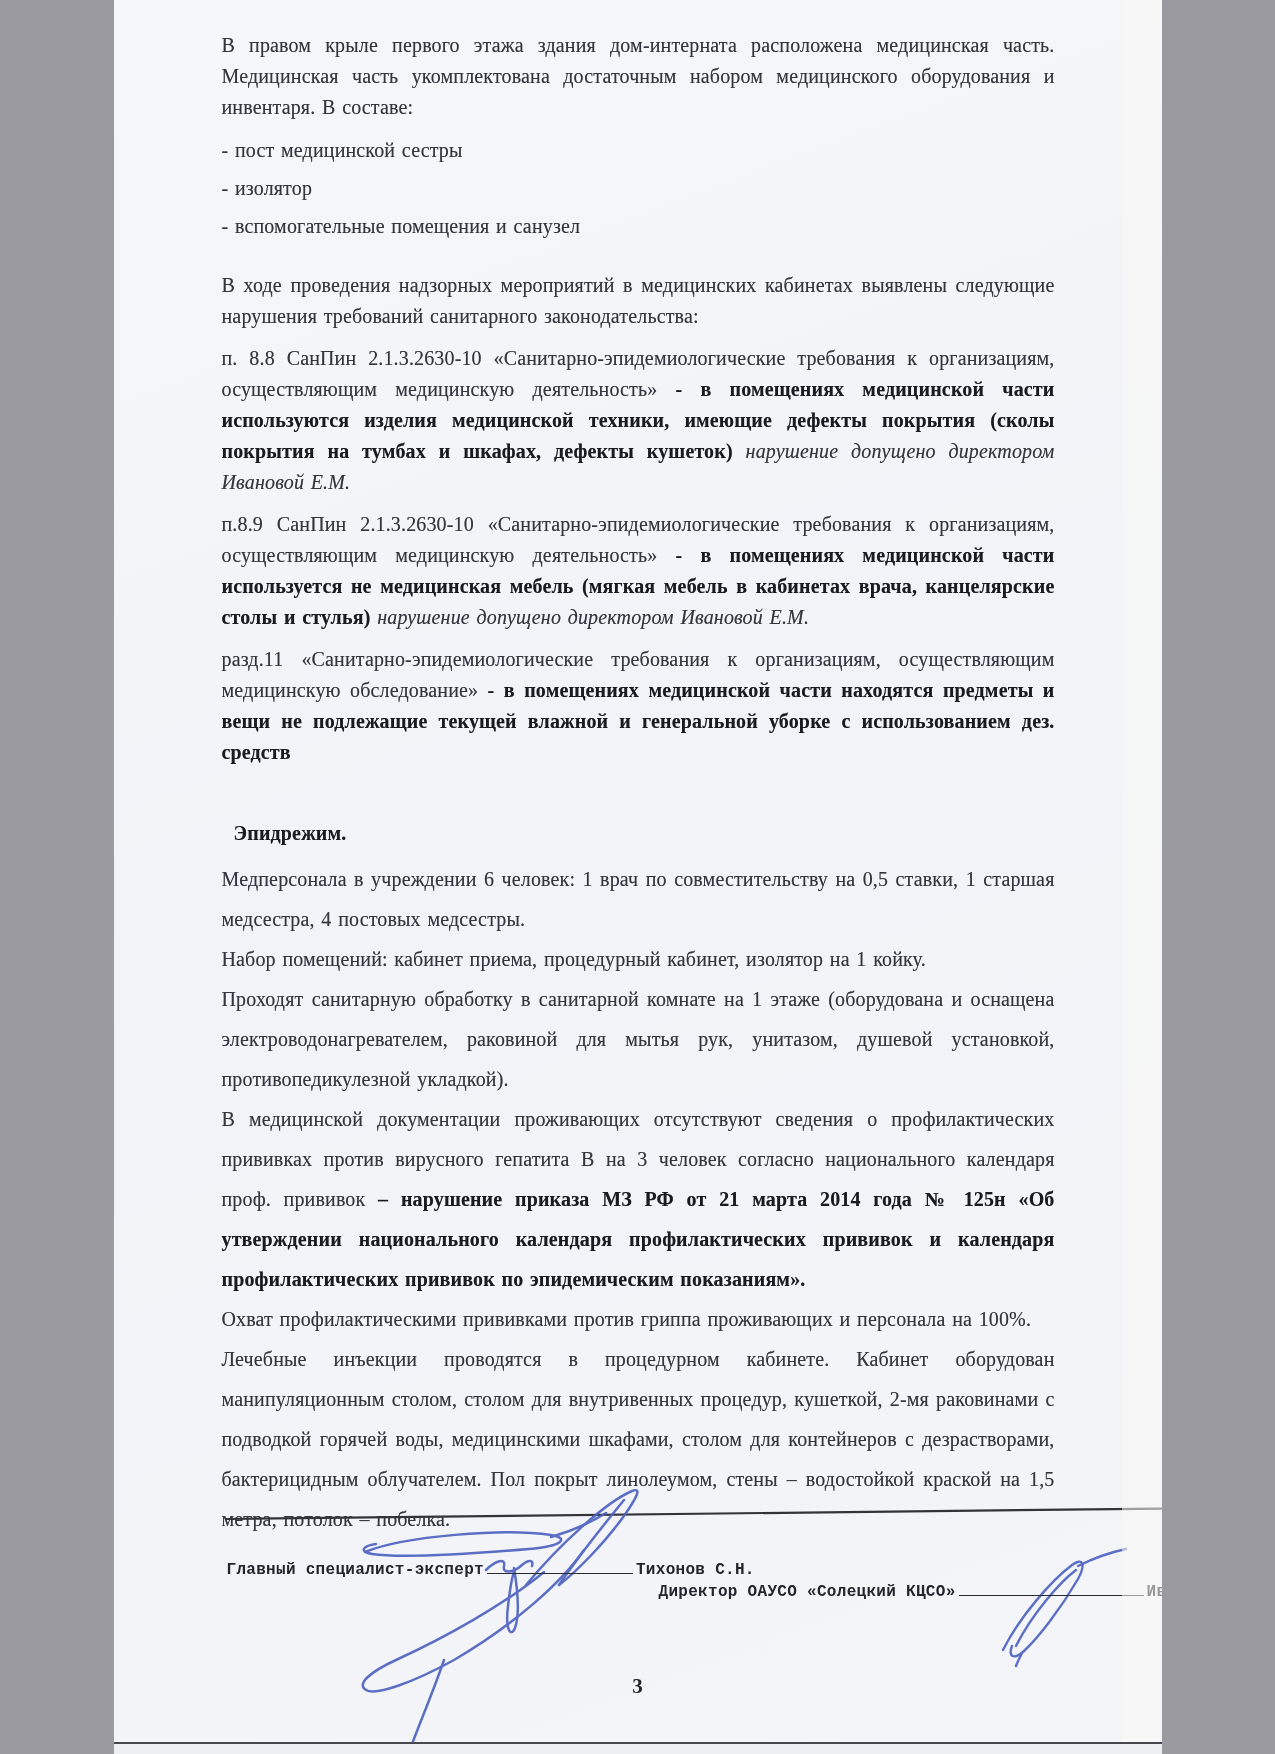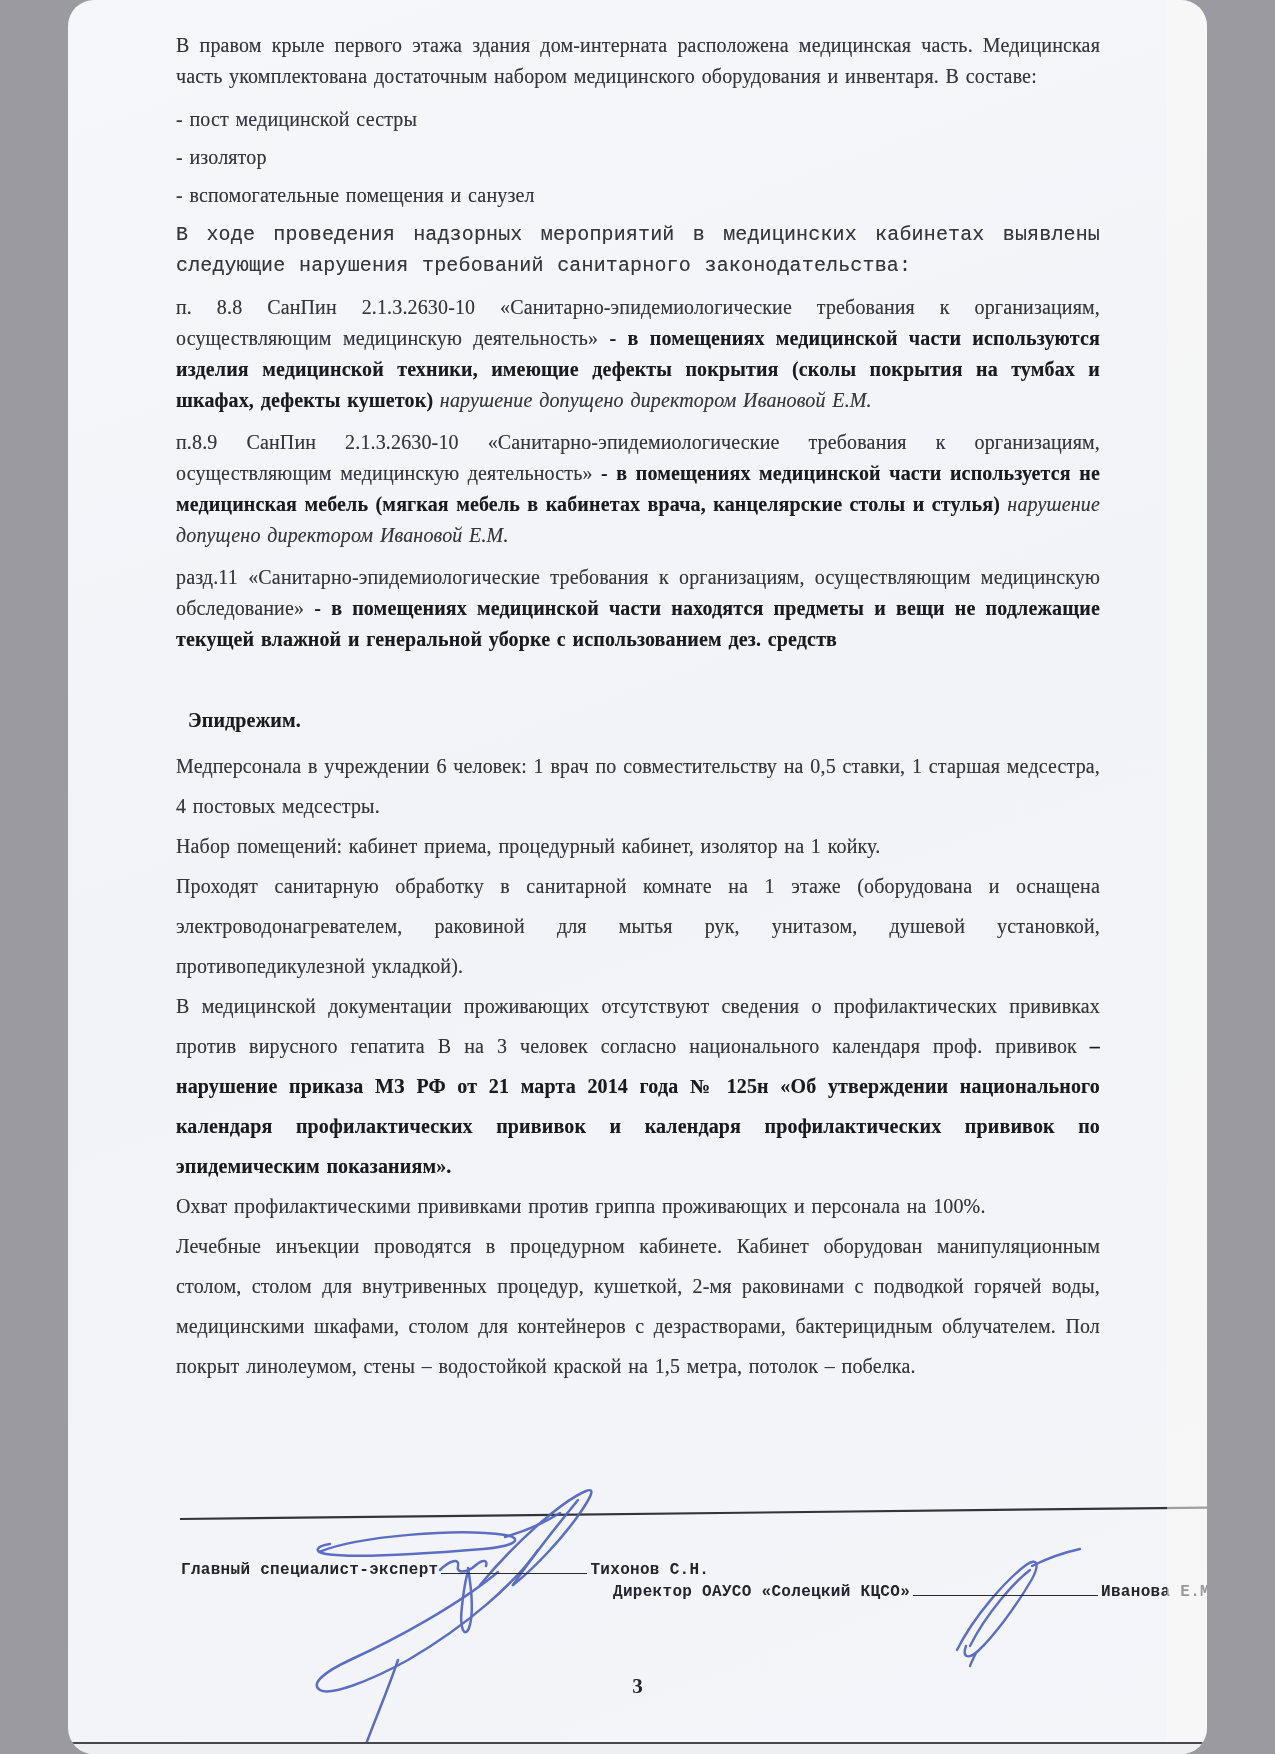--- a/index.html
+++ b/index.html
@@ -1,37 +1,36 @@
 <!DOCTYPE html>
 <html lang="ru"><head>
 <meta charset="utf-8">
 <style>
   html,body{margin:0;padding:0;background:#9a9aa0;}
   .page{
     position:relative;
-    width:1139px;height:1754px;
+    width:1048px;height:1754px;
     margin:0 auto;
     background:linear-gradient(160deg,#f6f7fa 0%,#f2f3f8 45%,#f4f5f9 100%);
     font-family:"Liberation Serif","DejaVu Serif",serif;
     color:#34363e;
     overflow:hidden;
-    border-radius:26px;
   }
   
   .flow{
     position:absolute;left:108px;right:107px;top:30px;
     font-size:20px;line-height:31px;
     text-align:justify;text-align-last:left;
     letter-spacing:.15px;word-spacing:1.5px;
     text-shadow:0 0 .5px rgba(40,42,50,.45);
   }
   .flow p{margin:0 0 11px;}
   .flow p.b-list-item{margin:0 0 7px;text-align:left;}
   .flow p.b-paragraph + p.b-list-item{margin-top:12px;}
-  .flow p.b-list-item + p.b-paragraph{margin-top:8px;font-family:Liberation Mono, monospace;}
+  .flow p.b-list-item + p.b-paragraph{margin-top:28px;}
   .flow p.b-heading{margin:50px 12px 10px;font-weight:700;color:#1c1e24;}
   .flow p.b-epid{margin:0;line-height:40px;}
   .run-n{font-weight:400;}
   .run-b{font-weight:700;color:#191b21;}
   .run-i{font-style:italic;}
   
   .overlay{position:absolute;left:0;top:0;pointer-events:none;}
   .sig-row{position:absolute;font-size:16px;font-weight:700;color:#23252c;letter-spacing:.3px;white-space:nowrap;font-family:Liberation Mono, monospace;}
   .sig-row-1{left:113px;top:1560px;}
   .sig-row-2{left:545px;top:1582px;}

